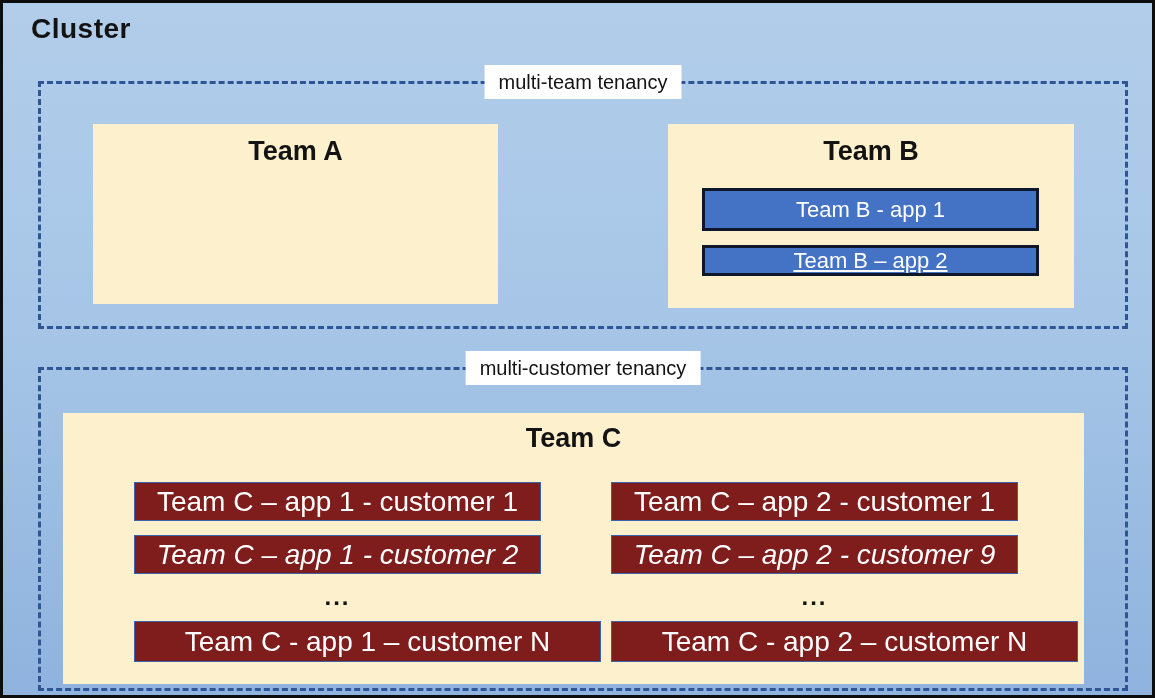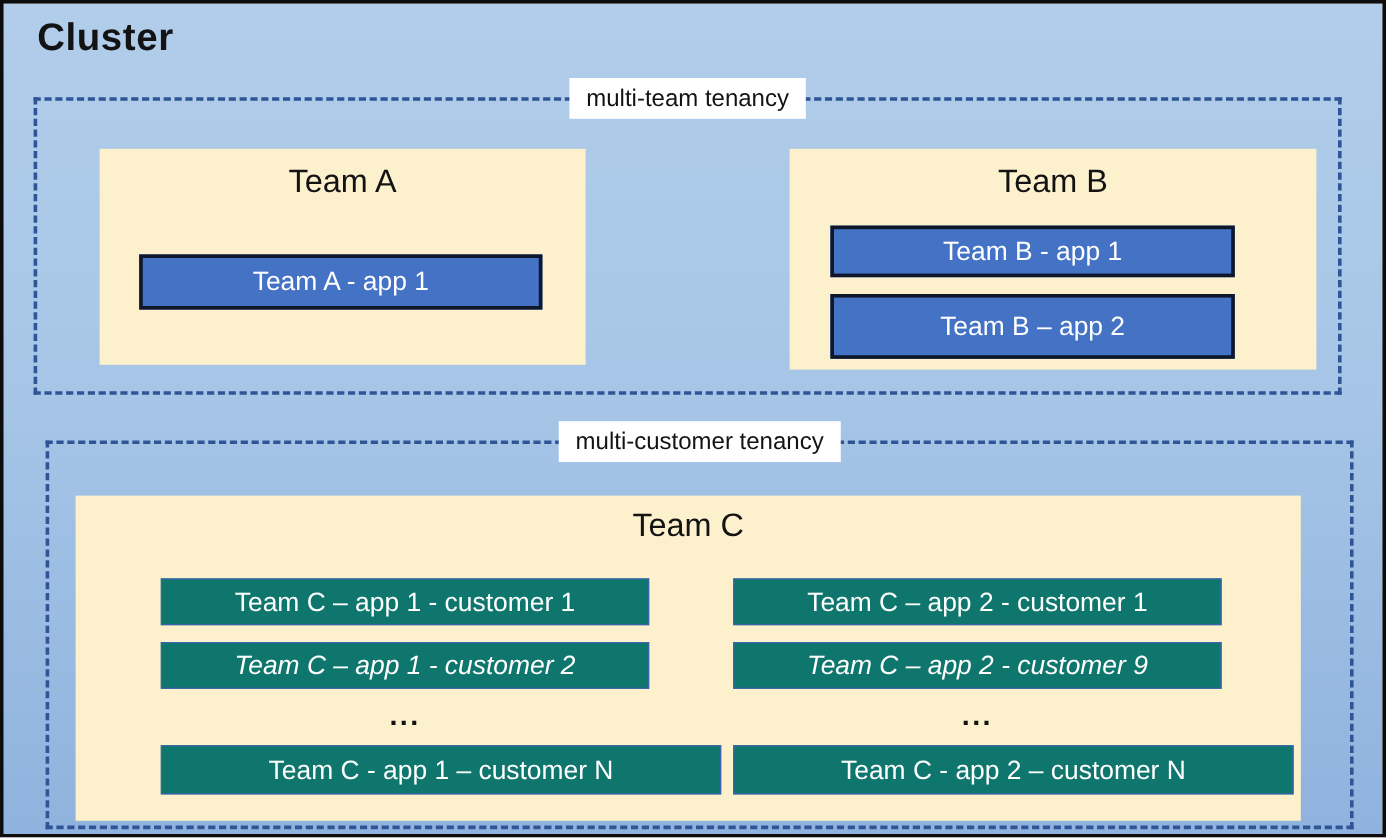--- a/index.html
+++ b/index.html
@@ -14,32 +14,32 @@
     height: 698px;
     box-sizing: border-box;
     border: 3px solid #0d0d0d;
     background: linear-gradient(to bottom, #b1cdea 0%, #a7c6e7 45%, #8fb3de 100%);
     overflow: hidden;
   }
   .cluster-title {
     position: absolute;
     left: 28px;
     top: 10px;
-    font-size: 32px;
+    font-size: 28px;
     font-weight: bold;
     color: #131313;
     letter-spacing: 0.5px;
   }
   .tenancy-section {
     position: absolute;
     box-sizing: border-box;
     border: 3px dashed #2f5597;
   }
   .section-multi-team {
-    left: 25px;
+    left: 35px;
     top: 78px;
     width: 1090px;
     height: 248px;
   }
   .section-multi-customer {
     left: 35px;
     top: 364px;
     width: 1090px;
     height: 324px;
   }
@@ -57,43 +57,43 @@
   }
   .team-box {
     position: absolute;
     background: #fdf0cd;
   }
   .team-title {
     position: absolute;
     left: 0;
     right: 0;
     text-align: center;
-    font-weight: normal;
+    font-weight: bold;
     color: #131313;
     font-size: 27px;
   }
   .app-box {
     position: absolute;
     box-sizing: border-box;
     background: #4472c4;
     border: 3px solid #0f172a;
     color: #ffffff;
     font-size: 22px;
     display: flex;
     align-items: center;
     justify-content: center;
     white-space: nowrap;
   }
   .app-box-flat {
     position: absolute;
     box-sizing: border-box;
-    background: #0f766e;
+    background: #7f1d1d;
     border: 1px solid #3a63ae;
     color: #ffffff;
-    font-size: 22px;
+    font-size: 28px;
     display: flex;
     align-items: center;
     justify-content: center;
     white-space: nowrap;
   }
   .ellipsis-row {
     position: absolute;
     left: 0;
     right: 0;
     text-align: center;
@@ -102,24 +102,24 @@
     color: #131313;
     letter-spacing: 2px;
   }
 
   
   .team-a { left: 52px; top: 40px; width: 405px; height: 180px; }
   .team-a .team-title { top: 12px; }
   .team-a .app-1 { left: 33px; top: 88px; width: 336px; height: 46px; }
 
   
-  .team-b { left: 627px; top: 40px; width: 406px; height: 184px; padding-left: 33px; }
+  .team-b { left: 627px; top: 40px; width: 406px; height: 184px; }
   .team-b .team-title { top: 12px; }
   .team-b .app-1 { left: 34px; top: 64px; width: 337px; height: 43px; }
-  .team-b .app-2 { left: 34px; top: 121px; width: 337px; height: 54px; }
+  .team-b .app-2 { left: 34px; top: 121px; width: 337px; height: 31px; text-decoration: underline; }
 
   
   .team-c { left: 22px; top: 43px; width: 1021px; height: 271px; }
   .team-c .team-title { top: 10px; }
   .team-c .col {
     position: absolute;
     top: 0;
     bottom: 0;
     width: 407px;
   }
@@ -135,21 +135,20 @@
 
 <div class="canvas">
 
   <div class="cluster-title">Cluster</div>
 
   <div class="tenancy-section section-multi-team">
     <div class="section-label">multi-team tenancy</div>
 
     <div class="team-box team-a">
       <div class="team-title">Team A</div>
-      <div class="app-box app-1">Team A - app 1</div>
     </div>
 
     <div class="team-box team-b">
       <div class="team-title">Team B</div>
       <div class="app-box app-1">Team B - app 1</div>
       <div class="app-box app-2">Team B – app 2</div>
     </div>
   </div>
 
   <div class="tenancy-section section-multi-customer">

